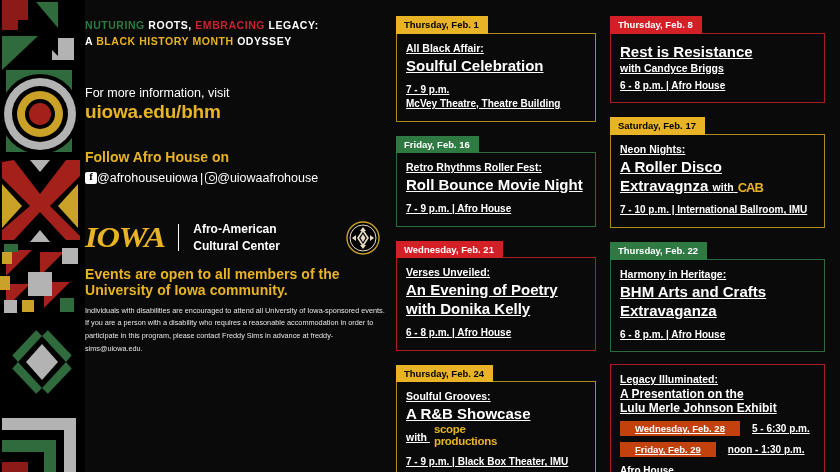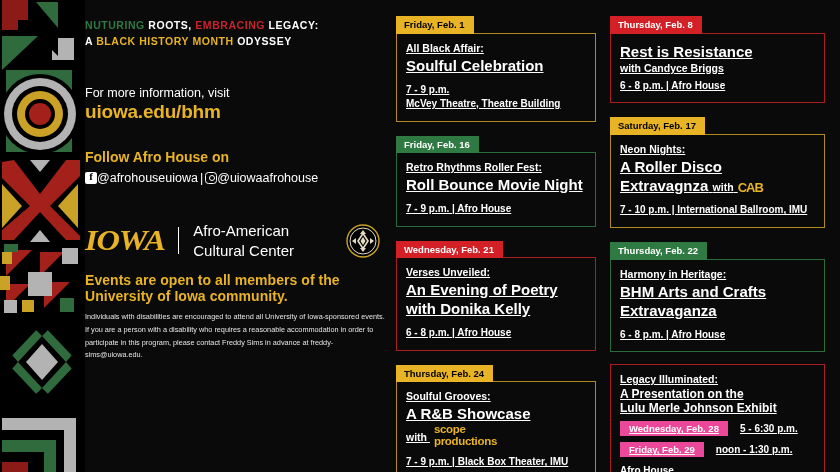--- a/index.html
+++ b/index.html
@@ -41,21 +41,21 @@
                color:#000; font-size:11px; font-weight:800; font-family:"Liberation Serif", serif; }
   .ig { width:12px; height:12px; border:1.5px solid #fff; border-radius:3.5px; position:relative; flex:0 0 auto; }
   .ig::after { content:""; position:absolute; left:2.5px; top:2.5px; width:4px; height:4px;
                border:1.3px solid #fff; border-radius:50%; }
 
   .logos { margin-top:36px; display:flex; align-items:center; }
   .iowa { font-family:"Liberation Serif", serif; font-weight:700; font-style:italic;
           font-size:29px; color:#e8b325; letter-spacing:-1px; line-height:1;
           transform:scaleX(1.12); transform-origin:left center; }
   .divider { width:1px; height:27px; background:#fff; margin:0 14px 0 22px; }
-  .aacc { font-size:15px; font-weight:400; line-height:1.35; color:#fff; }
+  .aacc { font-size:12px; font-weight:700; line-height:1.35; color:#fff; }
   .seal { margin-left:auto; margin-right:10px; width:34px; height:34px; flex:0 0 auto; }
 
   .open-note { margin-top:11px; font-size:14px; font-weight:700; color:#e8b325; letter-spacing:0.05px;}
   .fine { margin-top:7px; font-size:7.3px; line-height:1.75; color:#e4e4e4; font-weight:400; }
 
   
   .col { position:absolute; top:14px; width:200px; }
   .col-mid { left:396px; }
   .col-right { left:610px; width:215px; }
 
@@ -77,21 +77,21 @@
   .red .badge { background:#d32027; color:#fff; } .red .box { border-color:#a81c22; }
 
   .cab { display:inline-block; font-size:13px; font-weight:800; color:#e8b325;
          letter-spacing:-1px; vertical-align:-1px; font-family:"Liberation Sans", sans-serif; }
   .withsm { font-size:10.5px; font-weight:700; }
   .scope { display:inline-block; vertical-align:-4px; margin-left:4px;
            color:#e8b325; font-weight:800; font-size:11.5px; line-height:1.0; letter-spacing:-0.3px; }
   .scope span { display:block; }
 
   .dualrow { display:flex; align-items:center; margin-top:6px; }
-  .dualbadge { background:#ec4899; color:#fff; font-size:9.5px; font-weight:800; padding:2px 9px; }
+  .dualbadge { background:#c2410c; color:#fff; font-size:9.5px; font-weight:800; padding:2px 15px; }
   .dualtime { font-size:10px; font-weight:700; color:#fff; margin-left:12px; }
   .venue { font-size:10px; font-weight:700; color:#fff; margin-top:8px; }
 </style>
 </head>
 <body>
 
 <div class="poster">
 
   <div class="pattern">
     <svg width="85" height="472" viewBox="0 0 85 472">
@@ -201,21 +201,21 @@
     <div class="fine">
       <div>Individuals with disabilities are encouraged to attend all University of Iowa-sponsored events.</div>
       <div>If you are a person with a disability who requires a reasonable accommodation in order to</div>
       <div>participate in this program, please contact Freddy Sims in advance at freddy-sims@uiowa.edu.</div>
     </div>
   </div>
 
   <div class="col col-mid">
 
     <div class="event gold">
-      <span class="badge">Friday, Feb. 1</span>
+      <span class="badge">Thursday, Feb. 1</span>
       <div class="box">
         <div class="sub">All Black Affair:</div>
         <div class="name">Soulful Celebration</div>
         <div class="when">
           <div>7 - 9 p.m.</div>
           <div>McVey Theatre, Theatre Building</div>
         </div>
       </div>
     </div>
 

